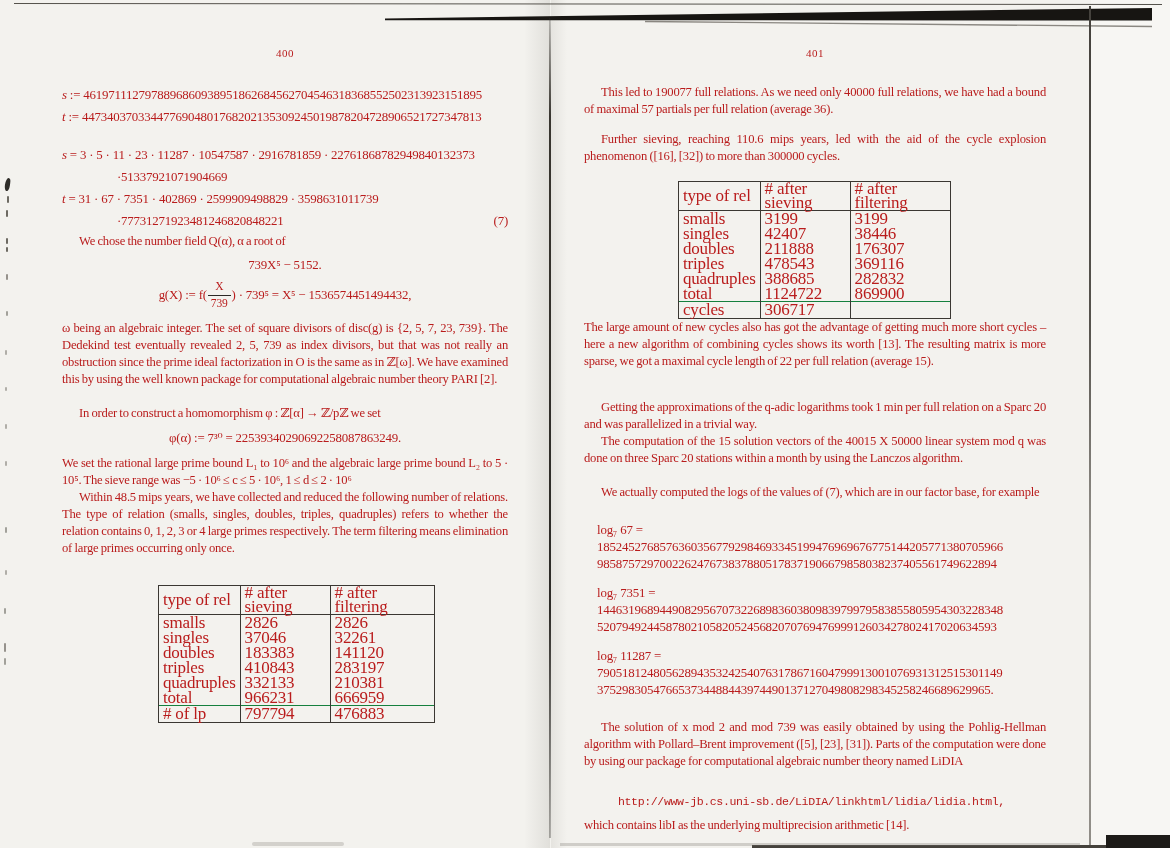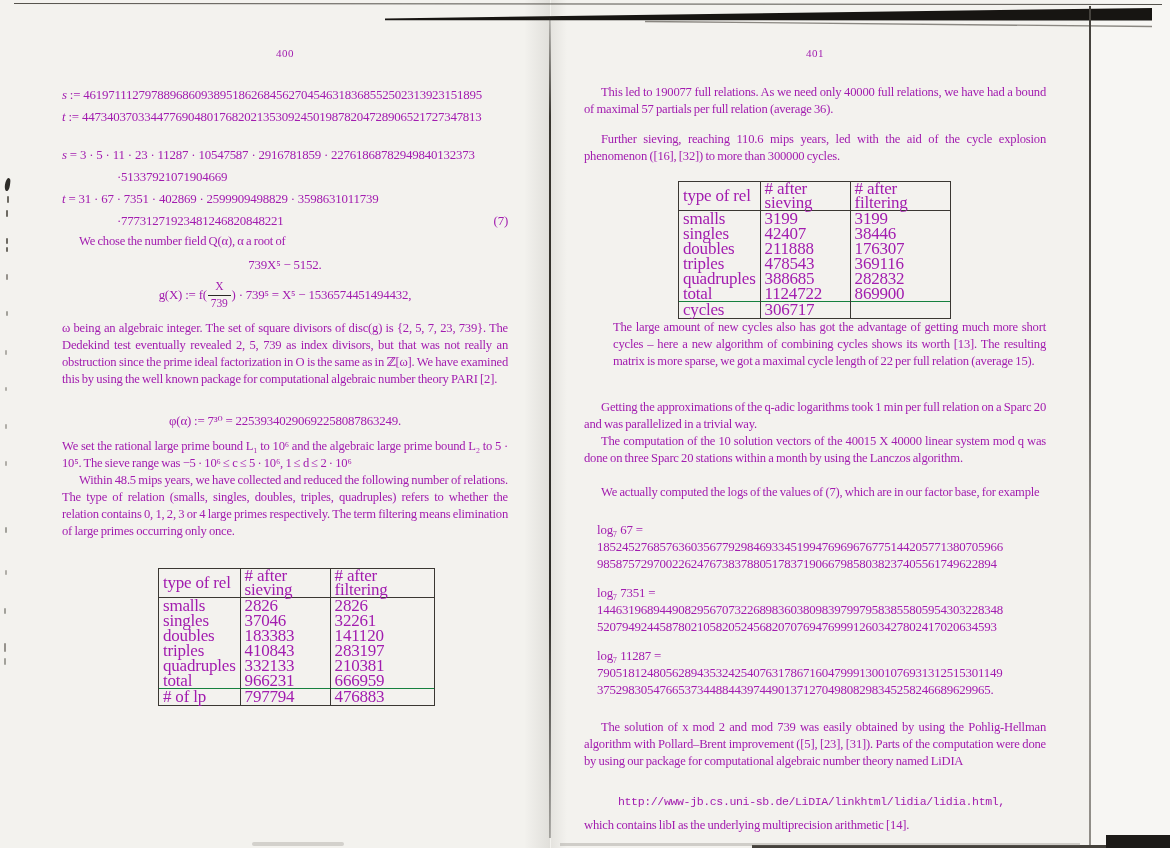--- a/index.html
+++ b/index.html
@@ -1,17 +1,17 @@
 <!DOCTYPE html>
 <html><head>
 <meta charset="utf-8">
 <style>
   html,body{margin:0;padding:0;background:#dcdbd7;}
   .scan{position:relative;width:1170px;height:848px;background:#f3f2ee;overflow:hidden;
-        font-family:"Liberation Serif","DejaVu Serif",serif;color:#a21caf;}
+        font-family:"Liberation Serif","DejaVu Serif",serif;color:#b91c1c;}
   .rightmargin{position:absolute;left:1091px;top:0;width:79px;height:848px;background:#f7f6f3;}
   
   .topbar{position:absolute;left:0;top:0;}
   .gutter-shade-l{position:absolute;left:524px;top:0;width:26px;height:848px;
       background:linear-gradient(to right,rgba(60,55,45,0),rgba(60,55,45,0.10));}
   .gutter-shade-r{position:absolute;left:551px;top:0;width:16px;height:848px;
       background:linear-gradient(to right,rgba(60,55,45,0.08),rgba(60,55,45,0));}
   .gutter-line{position:absolute;left:549px;top:18px;width:2px;height:820px;
       background:linear-gradient(to bottom,rgba(46,44,40,.25),#38352f 12%,#2d2b27 72%,rgba(46,44,40,.35));}
   .page-edge{position:absolute;left:1089px;top:6px;width:2px;height:840px;
@@ -115,20 +115,21 @@
       <div class="geq" style="margin-top:3px;">
         <span>g(X) := f(</span>
           <span class="frac">
             <span class="fnum">X</span>
             <span class="fden">739</span>
           </span>
           <span>) · 739⁵ = X⁵ − 1536574451494432,</span>
       </div>
 
       <p class="para" style="margin-top:7px;min-height:85px;">ω being an algebraic integer. The set of square divisors of disc(g) is {2, 5, 7, 23, 739}. The Dedekind test eventually revealed 2, 5, 739 as index divisors, but that was not really an obstruction since the prime ideal factorization in O is the same as in ℤ[ω]. We have examined this by using the well known package for computational algebraic number theory PARI [2].</p>
+      <p class="para ind" style="min-height:17px;">In order to construct a homomorphism φ : ℤ[α] → ℤ/pℤ we set</p>
 
       <p class="eqcenter" style="margin-top:8px;">φ(α) := 7³⁰ = 22539340290692258087863249.</p>
 
       <p class="para" style="margin-top:8px;min-height:34px;">We set the rational large prime bound L₁ to 10⁶ and the algebraic large prime bound L₂ to 5 · 10⁵. The sieve range was −5 · 10⁶ ≤ c ≤ 5 · 10⁶, 1 ≤ d ≤ 2 · 10⁶</p>
       <p class="para ind" style="min-height:68px;">Within 48.5 mips years, we have collected and reduced the following number of relations. The type of relation (smalls, singles, doubles, triples, quadruples) refers to whether the relation contains 0, 1, 2, 3 or 4 large primes respectively. The term filtering means elimination of large primes occurring only once.</p>
 
       <table class="rel" style="margin:28px 0 0 96px;">
         <colgroup>
             <col style="width:72px">
             <col style="width:90px">
@@ -239,23 +240,23 @@
         </tbody>
         <tfoot>
           <tr>
             <td>cycles</td>
             <td class="num">306717</td>
             <td class="num"></td>
           </tr>
         </tfoot>
       </table>
 
-      <p class="para" style="min-height:68px;margin-left:29px;">The large amount of new cycles also has got the advantage of getting much more short cycles – here a new algorithm of combining cycles shows its worth [13]. The resulting matrix is more sparse, we got a maximal cycle length of 22 per full relation (average 15).</p>
+      <p class="para" style="min-height:68px;">The large amount of new cycles also has got the advantage of getting much more short cycles – here a new algorithm of combining cycles shows its worth [13]. The resulting matrix is more sparse, we got a maximal cycle length of 22 per full relation (average 15).</p>
       <p class="para ind" style="margin-top:12px;min-height:34px;">Getting the approximations of the q-adic logarithms took 1 min per full relation on a Sparc 20 and was parallelized in a trivial way.</p>
-      <p class="para ind" style="min-height:51px;">The computation of the 10 solution vectors of the 40015 X 40000 linear system mod q was done on three Sparc 20 stations within a month by using the Lanczos algorithm.</p>
+      <p class="para ind" style="min-height:51px;">The computation of the 15 solution vectors of the 40015 X 50000 linear system mod q was done on three Sparc 20 stations within a month by using the Lanczos algorithm.</p>
       <p class="para ind" style="min-height:34px;">We actually computed the logs of the values of (7), which are in our factor base, for example</p>
 
       <div class="logblock" style="margin:4px 0 0 13px;min-height:51px;">
         <p>log₇ 67 =</p>
         <p>18524527685763603567792984693345199476969676775144205771380705966</p>
         <p>9858757297002262476738378805178371906679858038237405561749622894</p>
       </div>
       <div class="logblock" style="margin:12px 0 0 13px;min-height:51px;">
         <p>log₇ 7351 =</p>
         <p>14463196894490829567073226898360380983979979583855805954303228348</p>

